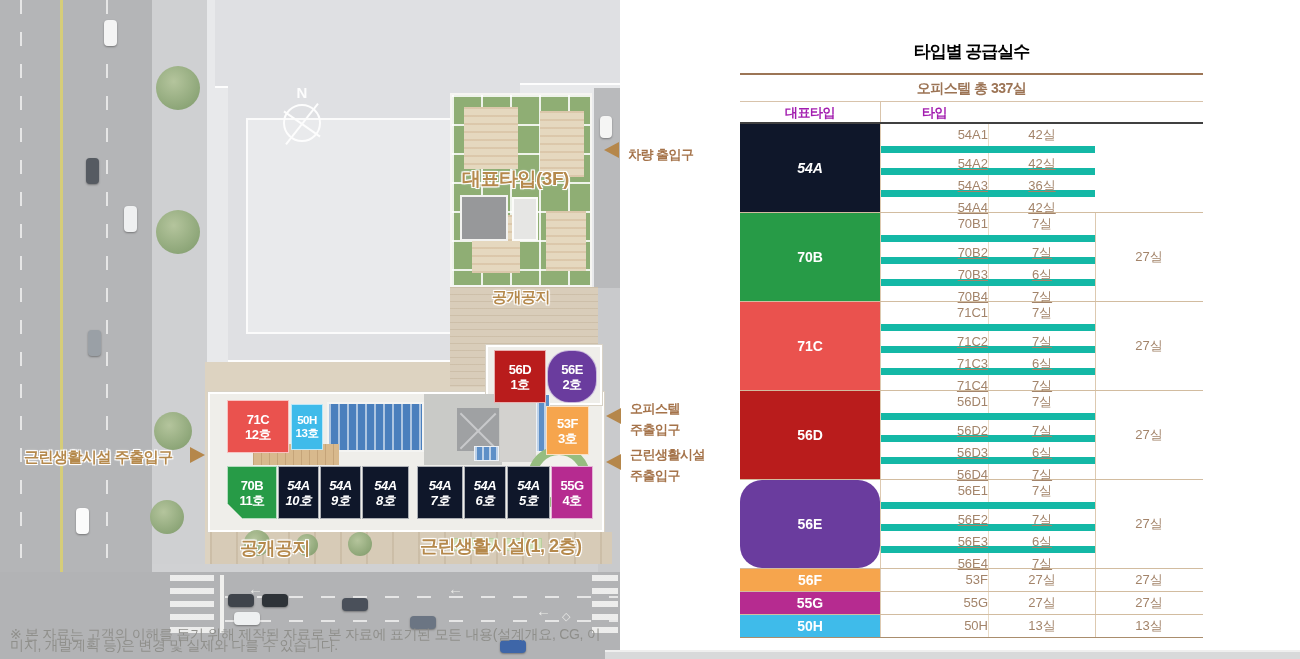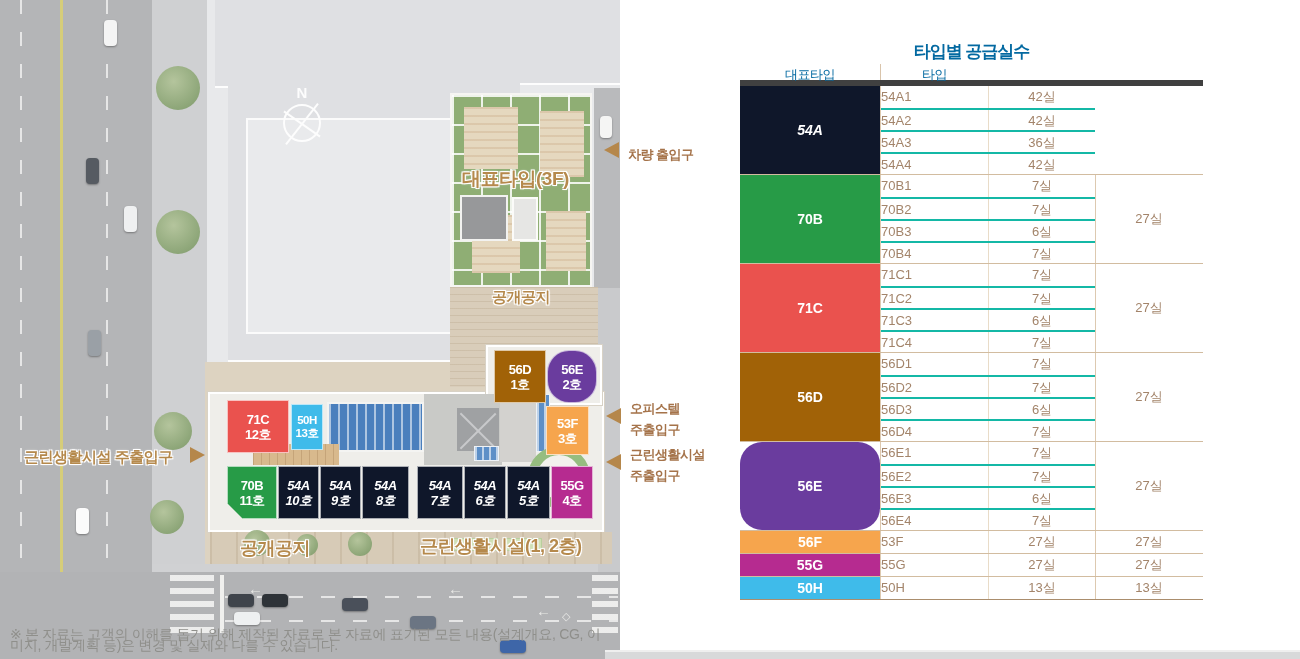--- a/index.html
+++ b/index.html
@@ -57,54 +57,54 @@
     background-image:repeating-linear-gradient(90deg, rgba(255,255,255,.55) 0 2px, transparent 2px 9px); border:2px solid #f4f4f2; }
   .panel-blue { position:absolute; background:#5d8fc7; background-image:repeating-linear-gradient(90deg, rgba(255,255,255,.6) 0 2px, transparent 2px 7px); border:1px solid #eef2f6; }
   .deck { position:absolute; left:253px; top:444px; width:86px; height:21px; background:#d8b98d;
     background-image:repeating-linear-gradient(90deg, rgba(140,100,60,.25) 0 1px, transparent 1px 8px); }
   .ring { position:absolute; left:528px; top:446px; width:62px; height:62px; border-radius:50%; border:9px solid #96bd80; background:#f2f1ed; }
 
   .unit { position:absolute; z-index:3; color:#fff; font-weight:bold; text-align:center;
     display:flex; flex-direction:column; align-items:center; justify-content:center;
     font-size:13px; line-height:15px; letter-spacing:-0.5px; border:1px solid rgba(255,255,255,.65); }
   .c54a { background:#0f172a;font-style:italic; } .c70b { background:#279b47; } .c71c { background:#ea524e; }
-  .c56d { background:#a16207; } .c56e { background:#6a3c9e;border-radius:22px; } .c56f { background:#f6a54d; }
+  .c56d { background:#b91c1c; } .c56e { background:#6a3c9e;border-radius:22px; } .c56f { background:#f6a54d; }
   .c55g { background:#b62b90; } .c50h { background:#3fbbea; }
   .unit.small { font-size:11.5px; line-height:13px; }
   .notch { clip-path: polygon(0 0, 100% 0, 100% 100%, 16px 100%, 0 calc(100% - 16px)); }
 
   .map-label { position:absolute; font-weight:bold; color:#b5894c; white-space:nowrap;
     text-shadow:-1px -1px 0 #fff,1px -1px 0 #fff,-1px 1px 0 #fff,1px 1px 0 #fff,0 0 3px #fff; letter-spacing:-0.5px; }
   .side-label { position:absolute; font-weight:bold; color:#a5734a; font-size:13px; line-height:21px; letter-spacing:-0.5px; white-space:nowrap; }
   .arr-left { position:absolute; width:0; height:0; border-top:8px solid transparent; border-bottom:8px solid transparent; border-right:15px solid #b5874b; }
   .arr-right { position:absolute; width:0; height:0; border-top:8px solid transparent; border-bottom:8px solid transparent; border-left:15px solid #b5874b; }
 
   .compass { position:absolute; left:280px; top:84px; width:44px; height:84px; z-index:2; }
   .compass .n { color:#fdfdfd; font-weight:bold; font-size:15px; text-align:center; }
   .compass .circle { position:absolute; left:3px; top:20px; width:38px; height:38px; border:2px solid #fdfdfd; border-radius:50%; }
   .compass .l1, .compass .l2 { position:absolute; left:21px; top:14px; width:2px; height:52px; background:#fdfdfd; }
   .compass .l1 { transform:rotate(38deg); } .compass .l2 { transform:rotate(-55deg); height:44px; top:18px; }
 
   .footnote { position:absolute; left:10px; top:629px; width:600px; color:#8f8f8b; font-size:14px; line-height:11px; letter-spacing:-0.3px; z-index:5; }
 
   
   .supply { position:absolute; left:740px; top:40px; width:463px; color:#a3846a; font-size:13px; }
-  .s-title { text-align:center; font-size:17px; font-weight:bold; color:#0369a1; letter-spacing:-1px; height:24px; }
+  .s-title { text-align:center; font-size:17px; font-weight:bold; color:#000000; letter-spacing:-1px; height:24px; }
   .s-sub { margin-top:9px; border-top:2px solid #9c7556; border-bottom:1px solid #d8c3ab; height:29px; line-height:27px; text-align:center; color:#9c7455; font-size:14px; font-weight:bold; letter-spacing:-0.5px; }
-  .s-head { display:flex; height:22px; line-height:21px; border-bottom:6px solid #404040; color:#0369a1; font-weight:normal; letter-spacing:-0.5px; }
+  .s-head { display:flex; height:22px; line-height:21px; border-bottom:2px solid #404040; color:#a21caf; font-weight:bold; letter-spacing:-0.5px; }
   .s-head .h1 { width:140px; text-align:center; }
   .s-head .h2 { width:108px; text-align:center; border-left:1px solid #d9c4ab; }
   .s-head .h3 { width:214px; text-align:center; border-left:1px solid #d9c4ab; }
   .tg { display:flex; border-bottom:1px solid #d2bca0; }
   .tg:last-child { border-bottom:1px solid #aa8d6d; }
   .tg .rep { width:140px; display:flex; align-items:center; justify-content:center; color:#fff; font-weight:bold; font-size:14px; }
   .tg .mid { width:215px; border-left:1px solid #ddc9b0; }
   .tg .mrow { display:flex; height:22px; line-height:21px; }
-  .tg .mrow + .mrow { border-top:2px solid #14b8a6; }
-  .tg .t { width:107px; text-align:left; }
+  .tg .mrow + .mrow { border-top:7px solid #14b8a6;text-decoration:underline; }
+  .tg .t { width:107px; text-align:right; }
   .tg .n { width:107px; text-align:center; border-left:1px solid #e9dcc8; }
   .tg .tot { width:107px; border-left:1px solid #ddc9b0; display:flex; align-items:center; justify-content:center; }
 
   .page-strip { position:absolute; left:605px; top:650px; width:695px; height:9px; background:#d8d9da; border-top:2px solid #efefef; }
 </style>
 </head>
 <body>
 
 <div class="stage">
 
@@ -268,20 +268,21 @@
   </div>
 
   <div class="arr-left" style="left:606px; top:454px"></div>
   <div class="side-label" style="left:630px; top:444px">
     <div>근린생활시설</div>
     <div>주출입구</div>
   </div>
 
   <div class="supply">
     <div class="s-title">타입별 공급실수</div>
+    <div class="s-sub">오피스텔 총 337실</div>
     <div class="s-head">
       <div class="h1">대표타입</div>
       <div class="h2">타입</div>
     </div>
 
     <div class="tg">
       <div class="rep c54a">54A</div>
       <div class="mid">
         <div class="mrow">
             <div class="t">54A1</div>

